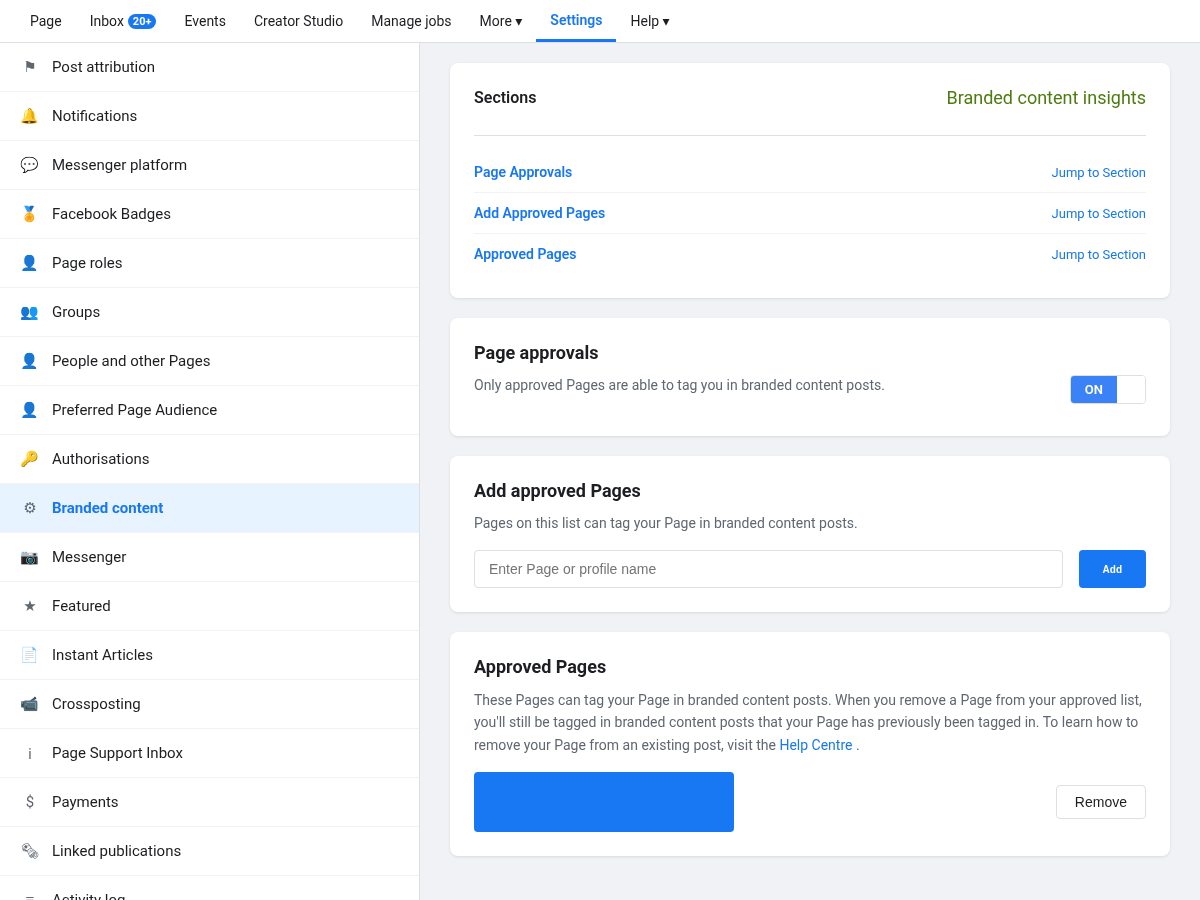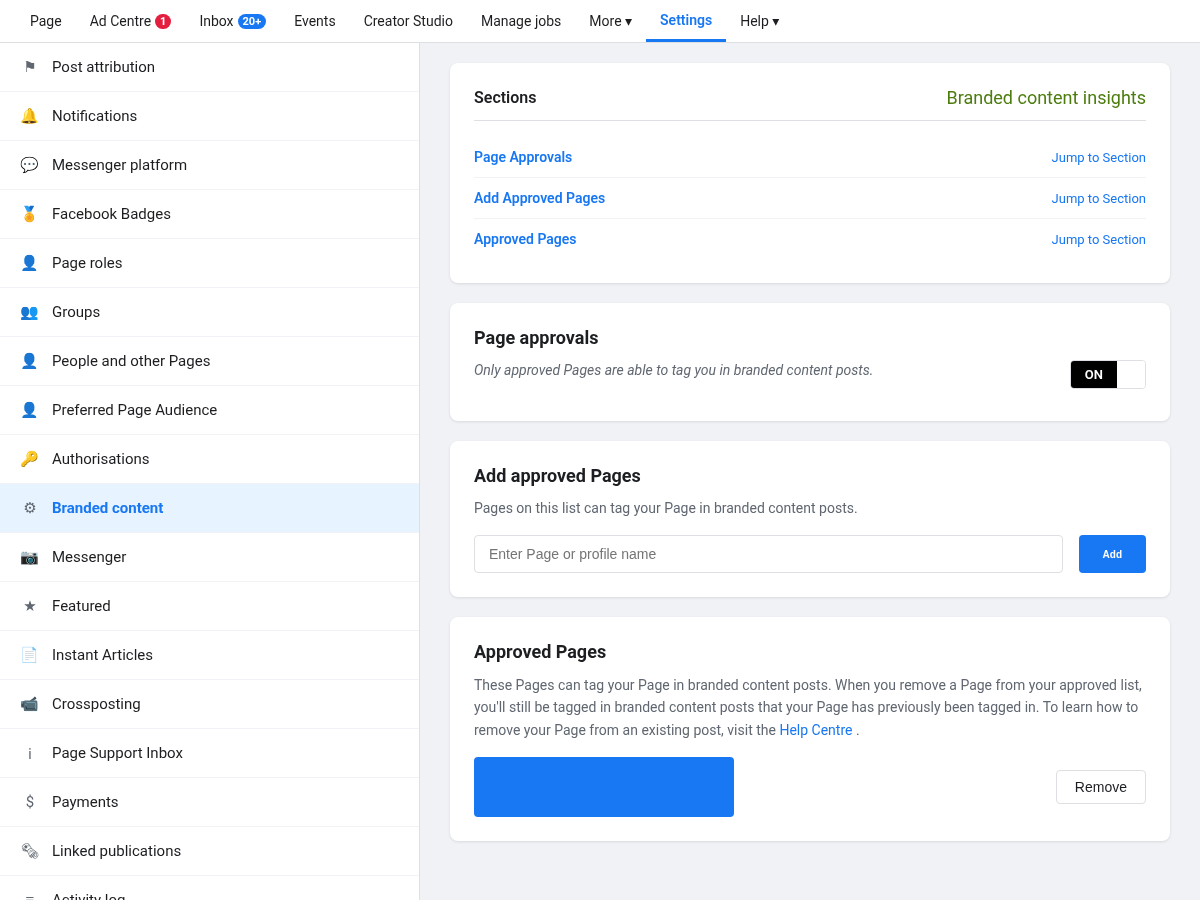--- a/index.html
+++ b/index.html
@@ -130,21 +130,21 @@
       margin-bottom: 20px;
     }
     .top-blurb a { color: #1877f2; text-decoration: none; }
 
     
     .sections-header {
       display: flex;
       justify-content: space-between;
       align-items: center;
       margin-bottom: 16px;
-      padding-bottom: 12px;
+      padding-bottom: 27px;
       border-bottom: 1px solid #dddfe2;
     }
     .sections-title {
       font-size: 16px;
       font-weight: 600;
       color: #1c1e21;
     }
     .sections-link {
       color: #4d7c0f;
       font-size: 18px;
@@ -184,31 +184,30 @@
       margin-bottom: 16px;
       line-height: 1.5;
     }
     .toggle-row {
       display: flex;
       justify-content: space-between;
       align-items: flex-start;
     }
     .toggle-desc {
       flex: 1;
-      font-style: italic;
     }
     .toggle-btn {
       display: flex;
       border: 1px solid #dddfe2;
       border-radius: 4px;
       overflow: hidden;
       flex-shrink: 0;
     }
     .toggle-on {
-      background: #000000;
+      background: #3b82f6;
       color: white;
       padding: 6px 14px;
       font-size: 13px;
       font-weight: 600;
       cursor: pointer;
     }
     .toggle-off {
       background: white;
       color: #606770;
       padding: 6px 14px;
@@ -274,24 +273,20 @@
       cursor: pointer;
     }
   </style>
 </head>
 <body>
 
 <nav class="top-nav">
   <div class="top-nav-items">
     <div class="nav-item">
       <span>Page</span>
-    </div>
-    <div class="nav-item">
-      <span>Ad Centre</span>
-      <span class="nav-badge">1</span>
     </div>
     <div class="nav-item">
       <span>Inbox</span>
       <span class="nav-badge blue">20+</span>
     </div>
     <div class="nav-item">
       <span>Events</span>
     </div>
     <div class="nav-item">
       <span>Creator Studio</span>

